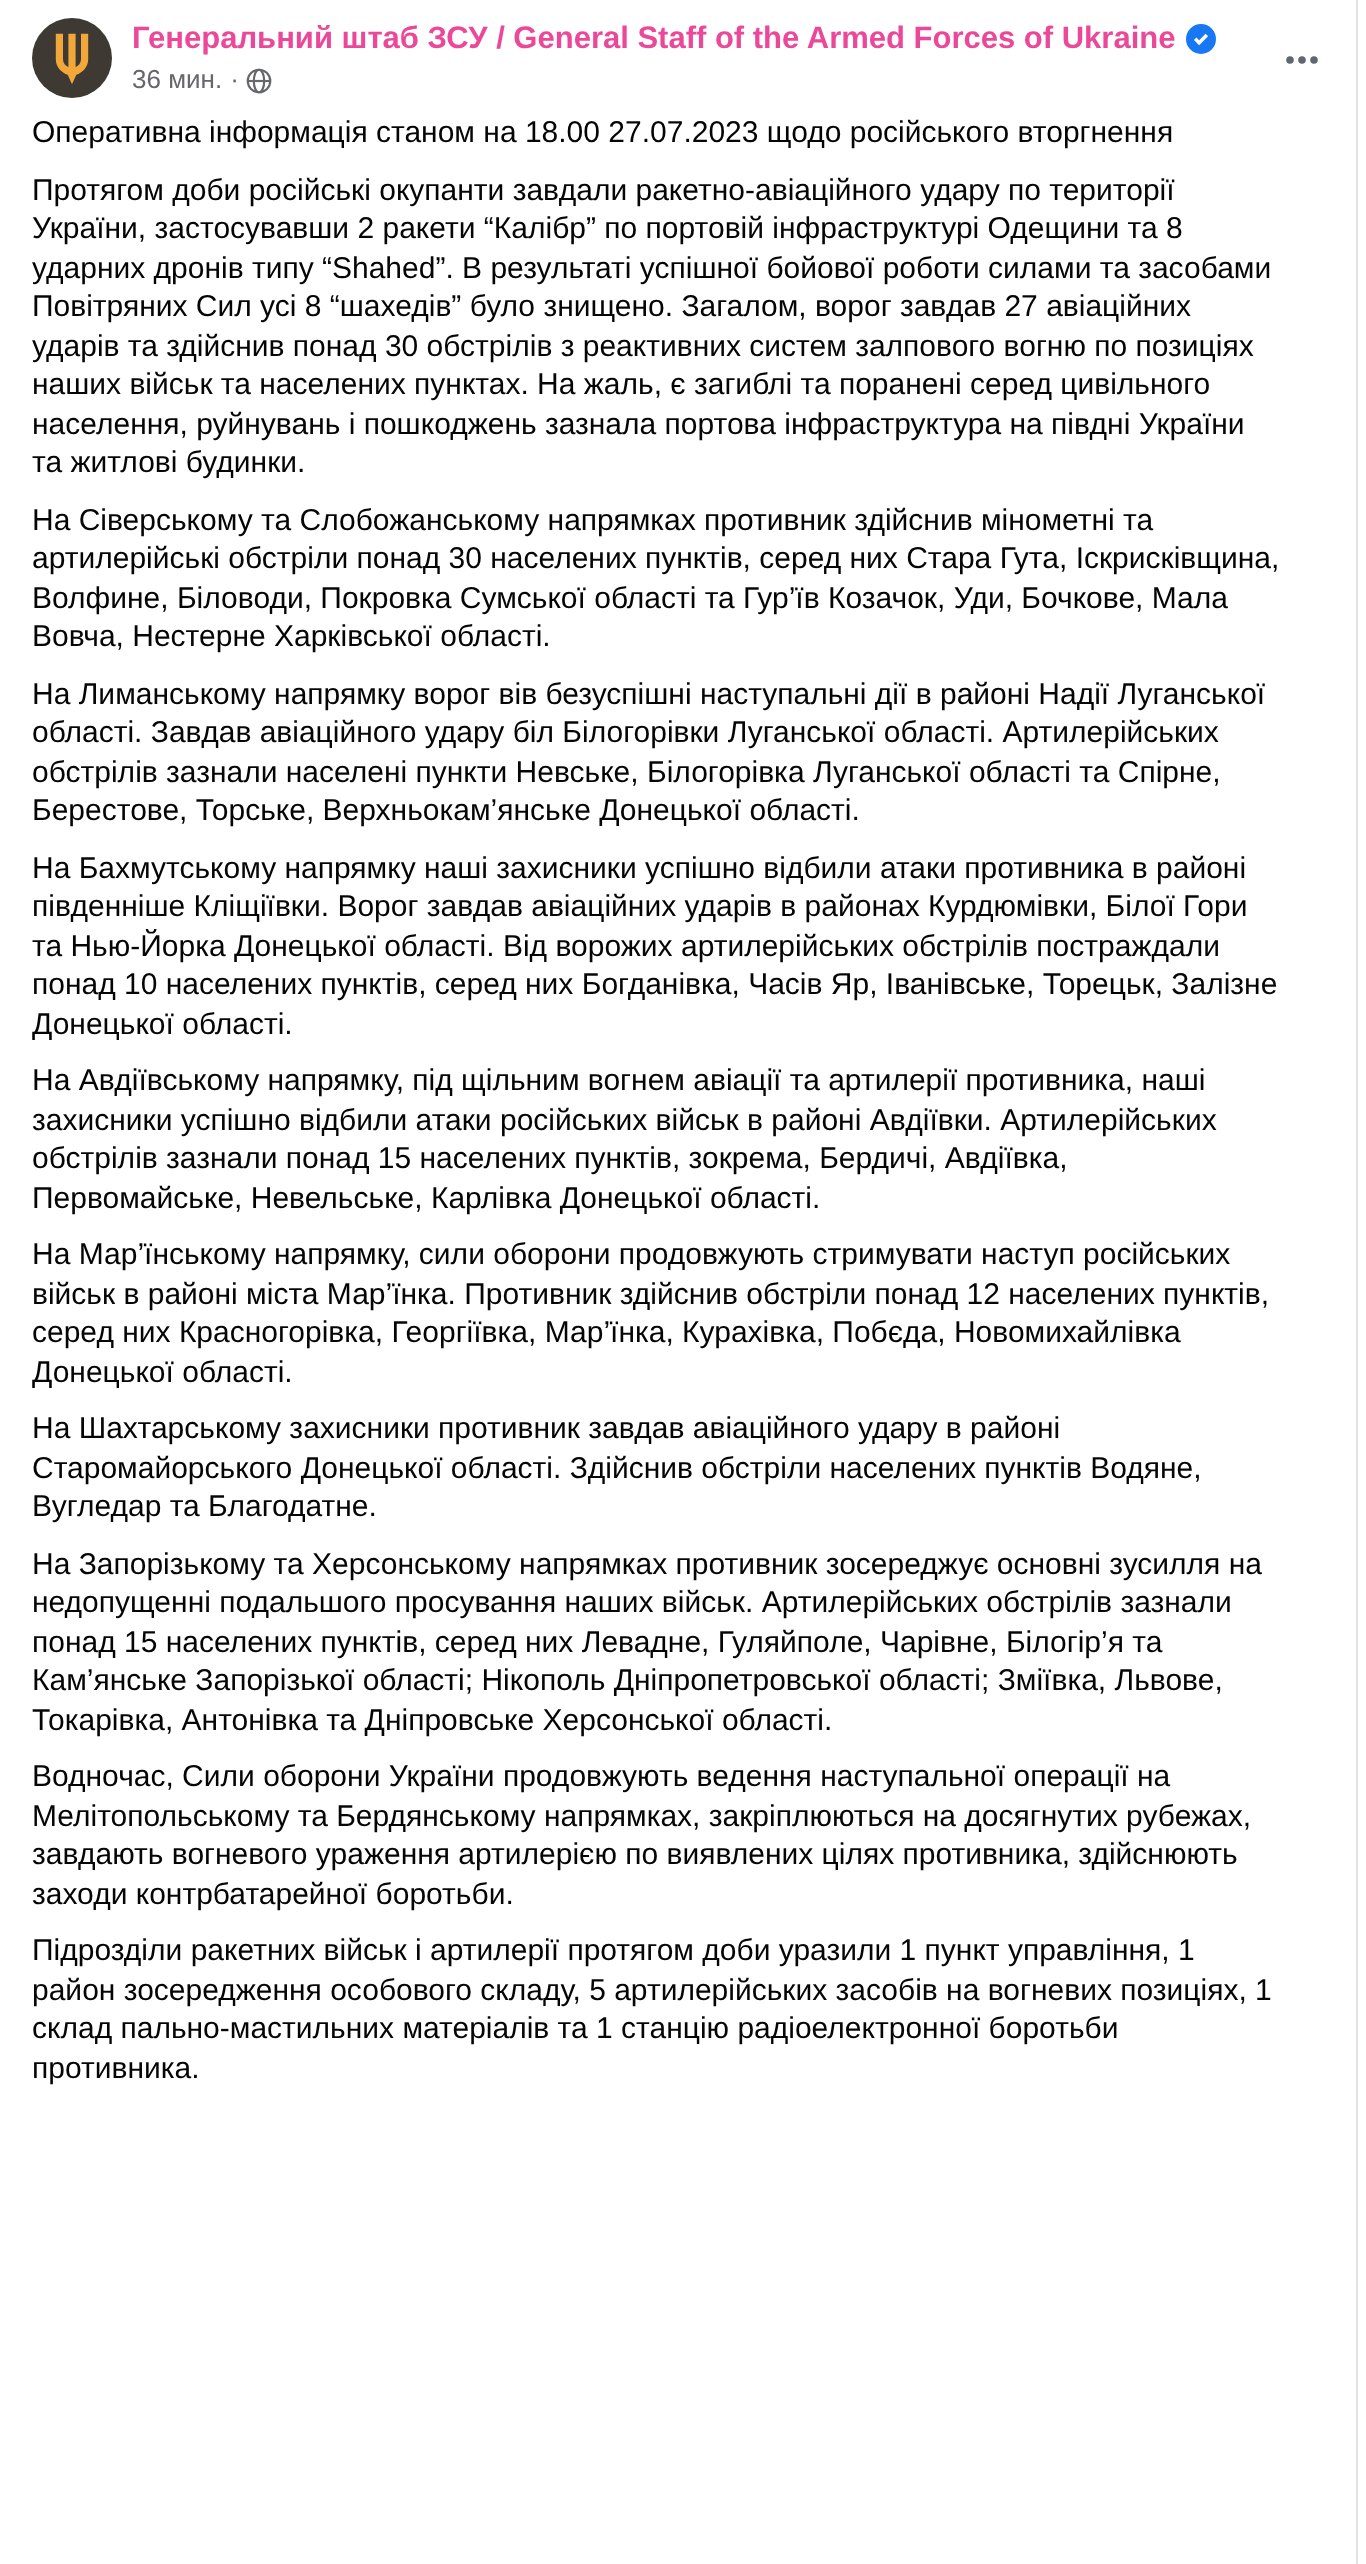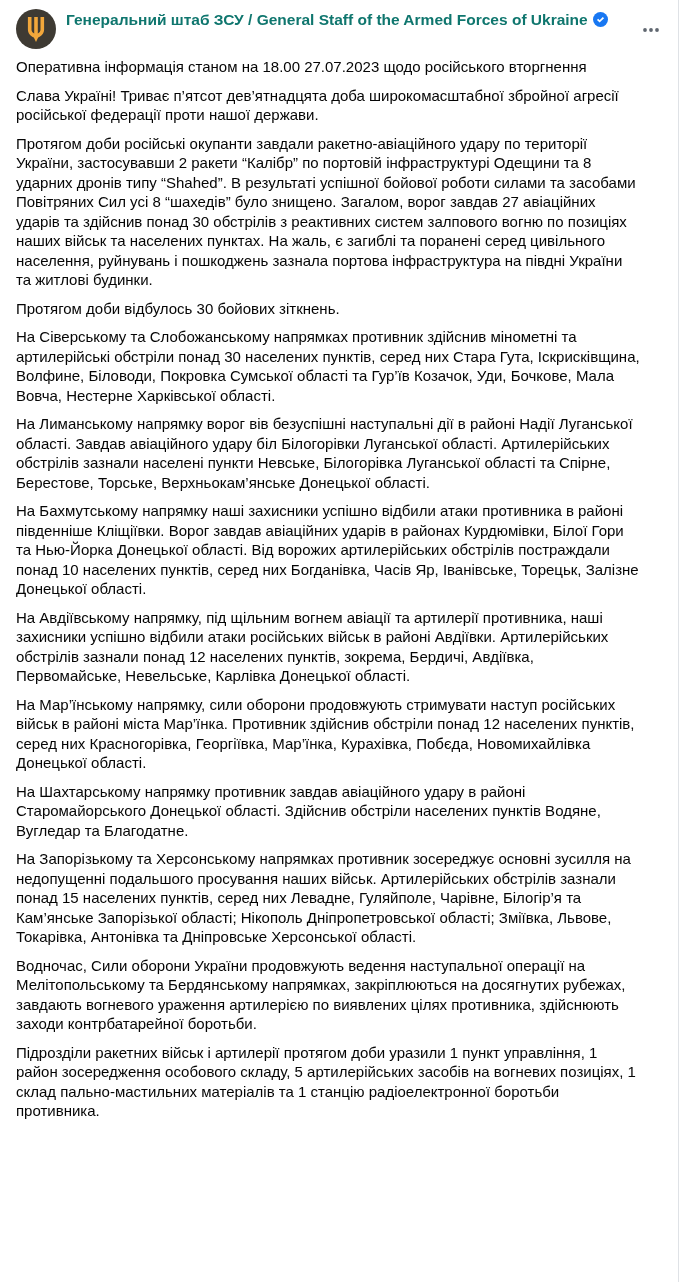--- a/index.html
+++ b/index.html
@@ -37,21 +37,21 @@
   .header-text { margin-left: 10px; min-width: 0; padding-top: 1px; }
   .page-name-row {
     display: flex;
     align-items: center;
     gap: 5px;
     line-height: 19px;
   }
   .page-name {
     font-size: 15.5px;
     font-weight: 700;
-    color: #0f766e;
+    color: #ec4899;
     white-space: nowrap;
     cursor: pointer;
   }
   .verified { display: inline-flex; flex: 0 0 auto; }
   .meta-row {
     display: flex;
     align-items: center;
     gap: 4px;
     margin-top: 3px;
     font-size: 13px;
@@ -94,45 +94,56 @@
     <div class="header-text">
       <div class="page-name-row">
         <span class="page-name">Генеральний штаб ЗСУ / General Staff of the Armed Forces of Ukraine</span>
         <span class="verified">
           <svg width="15" height="15" viewBox="0 0 14 14" aria-hidden="true">
             <circle cx="7" cy="7" r="7" fill="#1877f2"></circle>
             <path d="M6.15 9.9 L3.7 7.45 L4.85 6.3 L6.15 7.6 L9.15 4.6 L10.3 5.75 Z" fill="#ffffff"></path>
           </svg>
         </span>
       </div>
+      <div class="meta-row">
+        <span class="timestamp">36 мин.</span>
+        <span>·</span>
+        <span style="display:inline-flex;">
+          <svg width="13" height="13" viewBox="0 0 12 12" aria-hidden="true">
+            <g fill="none" stroke="#65676b" stroke-width="1">
+              <circle cx="6" cy="6" r="5.2"></circle>
+              <line x1="0.8" y1="6" x2="11.2" y2="6"></line>
+              <ellipse cx="6" cy="6" rx="2.4" ry="5.2"></ellipse>
+            </g>
+          </svg>
+        </span>
+      </div>
     </div>
 
     <div class="more-btn">
       <span style="display:inline-flex;">
         <svg width="20" height="20" viewBox="0 0 20 20" aria-hidden="true">
           <g fill="#606770">
             <circle cx="4" cy="10" r="1.9"></circle>
             <circle cx="10" cy="10" r="1.9"></circle>
             <circle cx="16" cy="10" r="1.9"></circle>
           </g>
         </svg>
       </span>
     </div>
   </div>
 
   <div class="post-body">
     <p>Оперативна інформація станом на 18.00 27.07.2023 щодо російського вторгнення</p>
-    <p>Слава Україні! Триває п’ятсот дев’ятнадцята доба широкомасштабної збройної агресії російської федерації проти нашої держави.</p>
     <p>Протягом доби російські окупанти завдали ракетно-авіаційного удару по території України, застосувавши 2 ракети “Калібр” по портовій інфраструктурі Одещини та 8 ударних дронів типу “Shahed”. В результаті успішної бойової роботи силами та засобами Повітряних Сил усі 8 “шахедів” було знищено. Загалом, ворог завдав 27 авіаційних ударів та здійснив понад 30 обстрілів з реактивних систем залпового вогню по позиціях наших військ та населених пунктах. На жаль, є загиблі та поранені серед цивільного населення, руйнувань і пошкоджень зазнала портова інфраструктура на півдні України та житлові будинки.</p>
-    <p>Протягом доби відбулось 30 бойових зіткнень.</p>
     <p>На Сіверському та Слобожанському напрямках противник здійснив мінометні та артилерійські обстріли понад 30 населених пунктів, серед них Стара Гута, Іскрисківщина, Волфине, Біловоди, Покровка Сумської області та Гур’їв Козачок, Уди, Бочкове, Мала Вовча, Нестерне Харківської області.</p>
     <p>На Лиманському напрямку ворог вів безуспішні наступальні дії в районі Надії Луганської області. Завдав авіаційного удару біл Білогорівки Луганської області. Артилерійських обстрілів зазнали населені пункти Невське, Білогорівка Луганської області та Спірне, Берестове, Торське, Верхньокам’янське Донецької області.</p>
     <p>На Бахмутському напрямку наші захисники успішно відбили атаки противника в районі південніше Кліщіївки. Ворог завдав авіаційних ударів в районах Курдюмівки, Білої Гори та Нью-Йорка Донецької області. Від ворожих артилерійських обстрілів постраждали понад 10 населених пунктів, серед них Богданівка, Часів Яр, Іванівське, Торецьк, Залізне Донецької області.</p>
-    <p>На Авдіївському напрямку, під щільним вогнем авіації та артилерії противника, наші захисники успішно відбили атаки російських військ в районі Авдіївки. Артилерійських обстрілів зазнали понад 12 населених пунктів, зокрема, Бердичі, Авдіївка, Первомайське, Невельське, Карлівка Донецької області.</p>
+    <p>На Авдіївському напрямку, під щільним вогнем авіації та артилерії противника, наші захисники успішно відбили атаки російських військ в районі Авдіївки. Артилерійських обстрілів зазнали понад 15 населених пунктів, зокрема, Бердичі, Авдіївка, Первомайське, Невельське, Карлівка Донецької області.</p>
     <p>На Мар’їнському напрямку, сили оборони продовжують стримувати наступ російських військ в районі міста Мар’їнка. Противник здійснив обстріли понад 12 населених пунктів, серед них Красногорівка, Георгіївка, Мар’їнка, Курахівка, Побєда, Новомихайлівка Донецької області.</p>
-    <p>На Шахтарському напрямку противник завдав авіаційного удару в районі Старомайорського Донецької області. Здійснив обстріли населених пунктів Водяне, Вугледар та Благодатне.</p>
+    <p>На Шахтарському захисники противник завдав авіаційного удару в районі Старомайорського Донецької області. Здійснив обстріли населених пунктів Водяне, Вугледар та Благодатне.</p>
     <p>На Запорізькому та Херсонському напрямках противник зосереджує основні зусилля на недопущенні подальшого просування наших військ. Артилерійських обстрілів зазнали понад 15 населених пунктів, серед них Левадне, Гуляйполе, Чарівне, Білогір’я та Кам’янське Запорізької області; Нікополь Дніпропетровської області; Зміївка, Львове, Токарівка, Антонівка та Дніпровське Херсонської області.</p>
     <p>Водночас, Сили оборони України продовжують ведення наступальної операції на Мелітопольському та Бердянському напрямках, закріплюються на досягнутих рубежах, завдають вогневого ураження артилерією по виявлених цілях противника, здійснюють заходи контрбатарейної боротьби.</p>
     <p>Підрозділи ракетних військ і артилерії протягом доби уразили 1 пункт управління, 1 район зосередження особового складу, 5 артилерійських засобів на вогневих позиціях, 1 склад пально-мастильних матеріалів та 1 станцію радіоелектронної боротьби противника.</p>
   </div>
 
   <div class="card-edge"></div>
 </div>
 
 </body></html>

